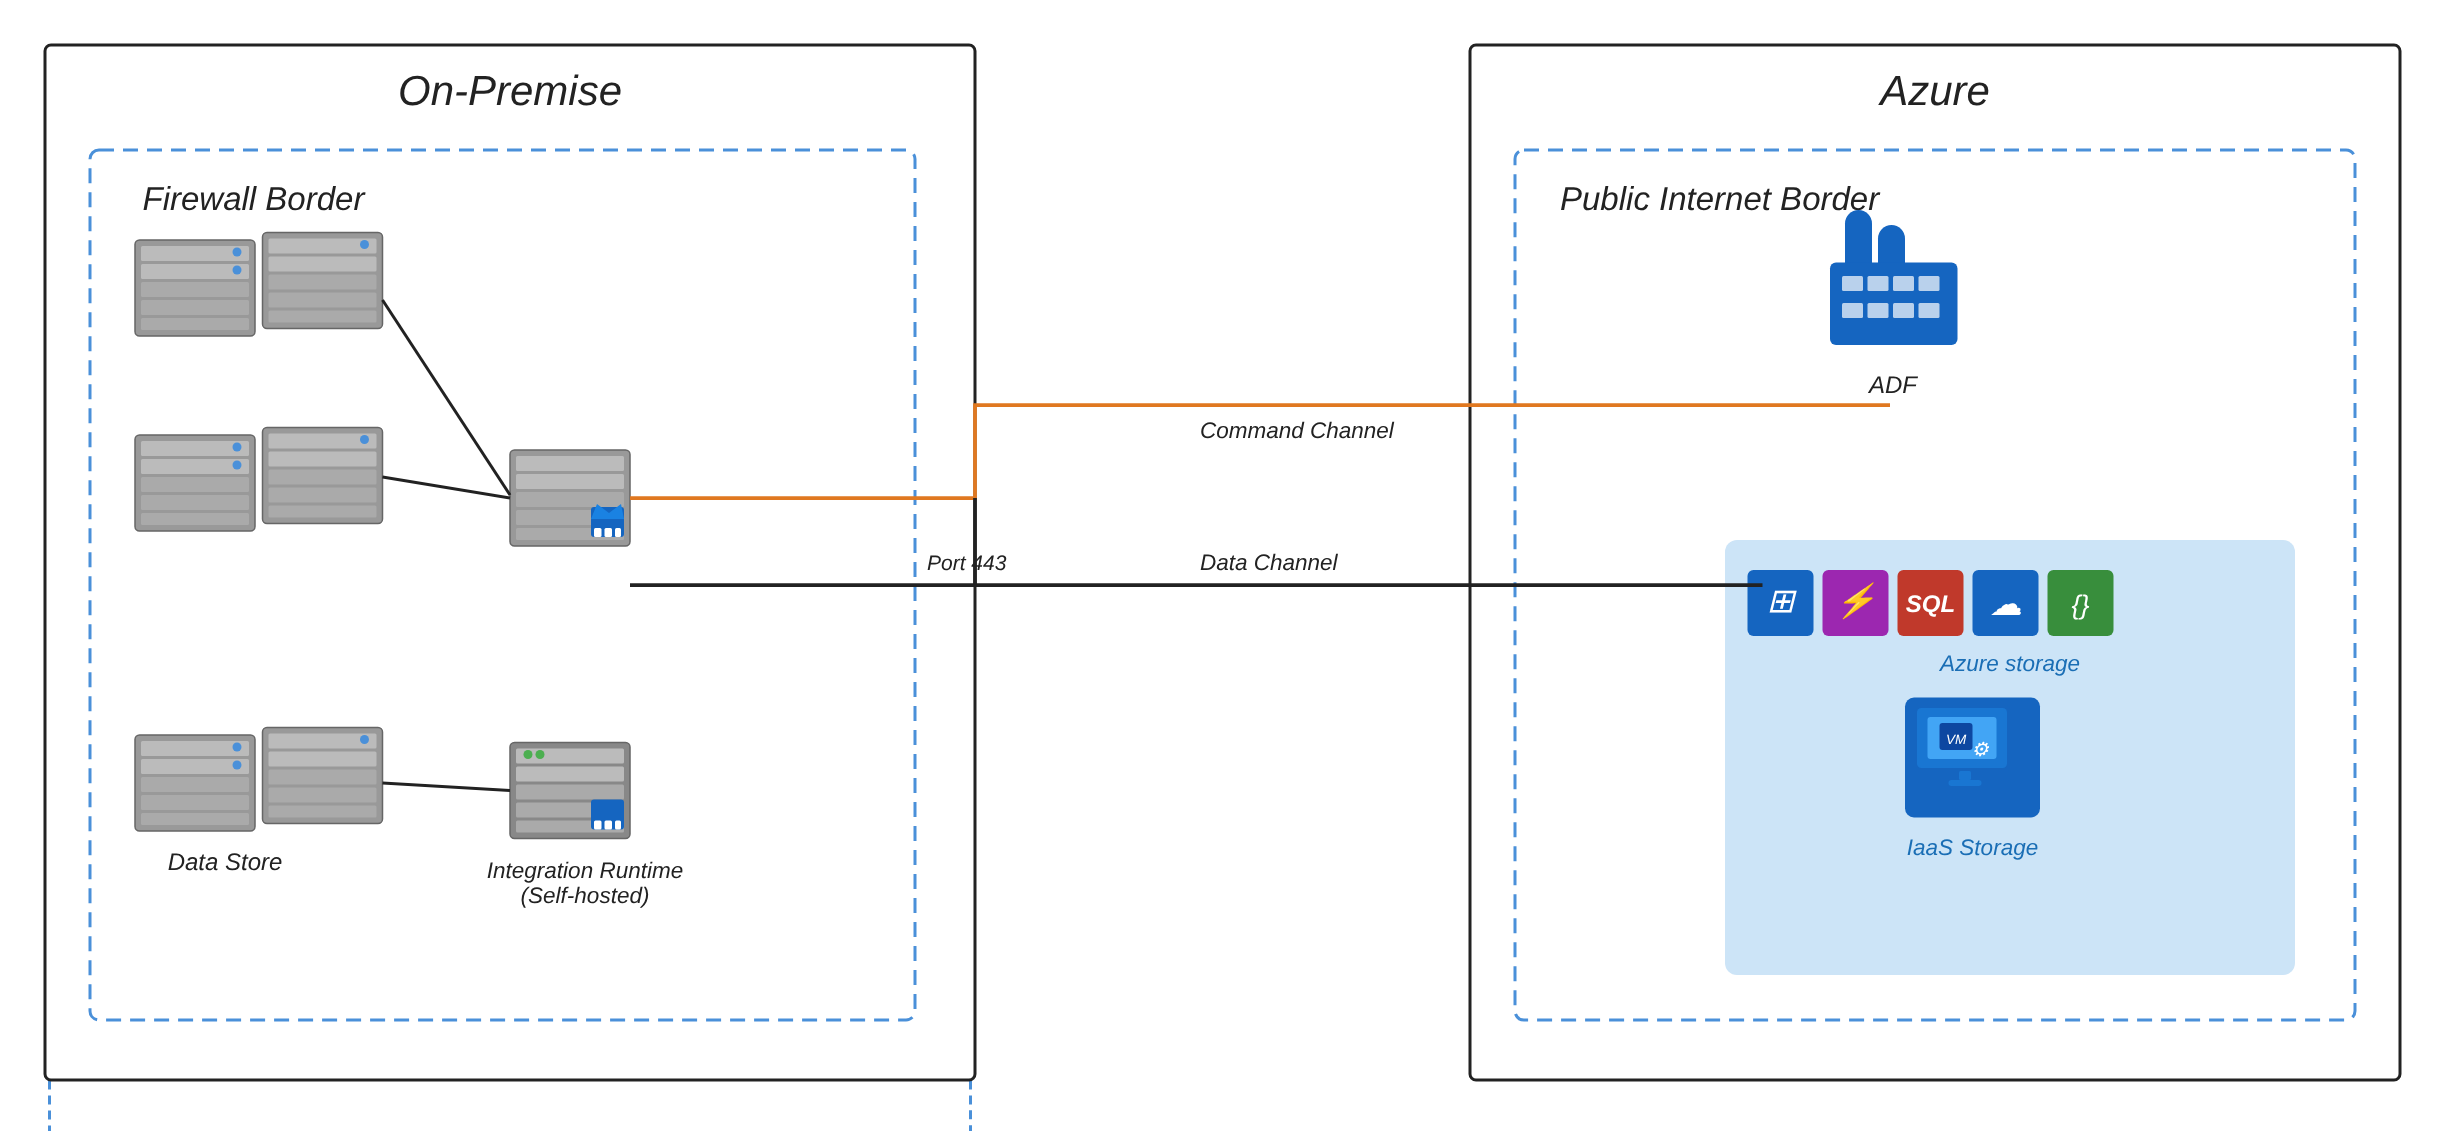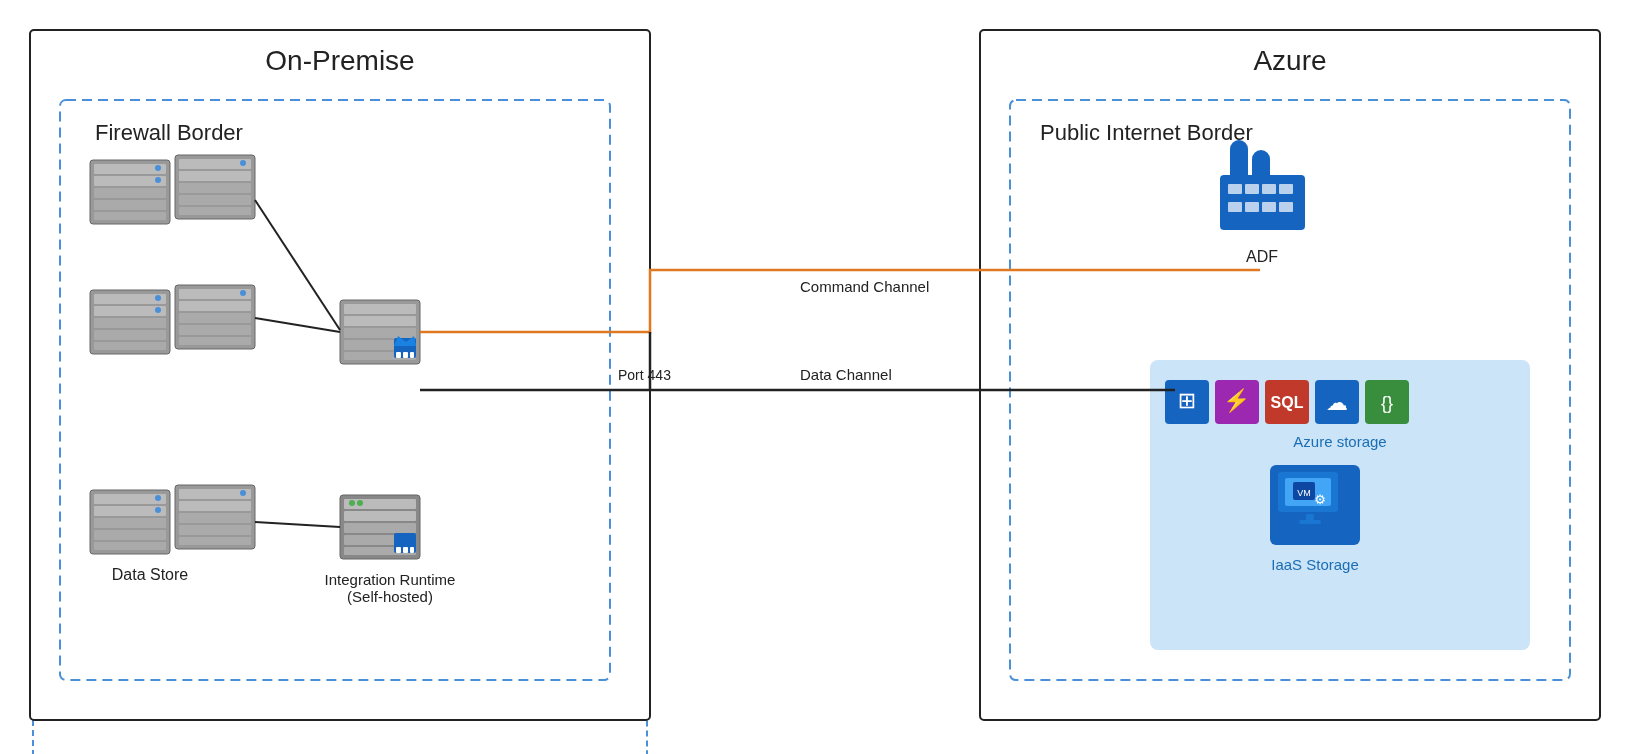--- a/index.html
+++ b/index.html
@@ -11,20 +11,21 @@
       overflow: hidden;
     }
     .diagram-container {
       width: 1627px;
       height: 754px;
       position: relative;
       background: #fff;
       display: flex;
       align-items: center;
       justify-content: center;
+      font-style: italic;
     }
     
     .outer-box {
       border: 2px solid #222;
       border-radius: 4px;
       position: absolute;
       background: #fff;
     }
     .on-premise-box {
       left: 30px;

